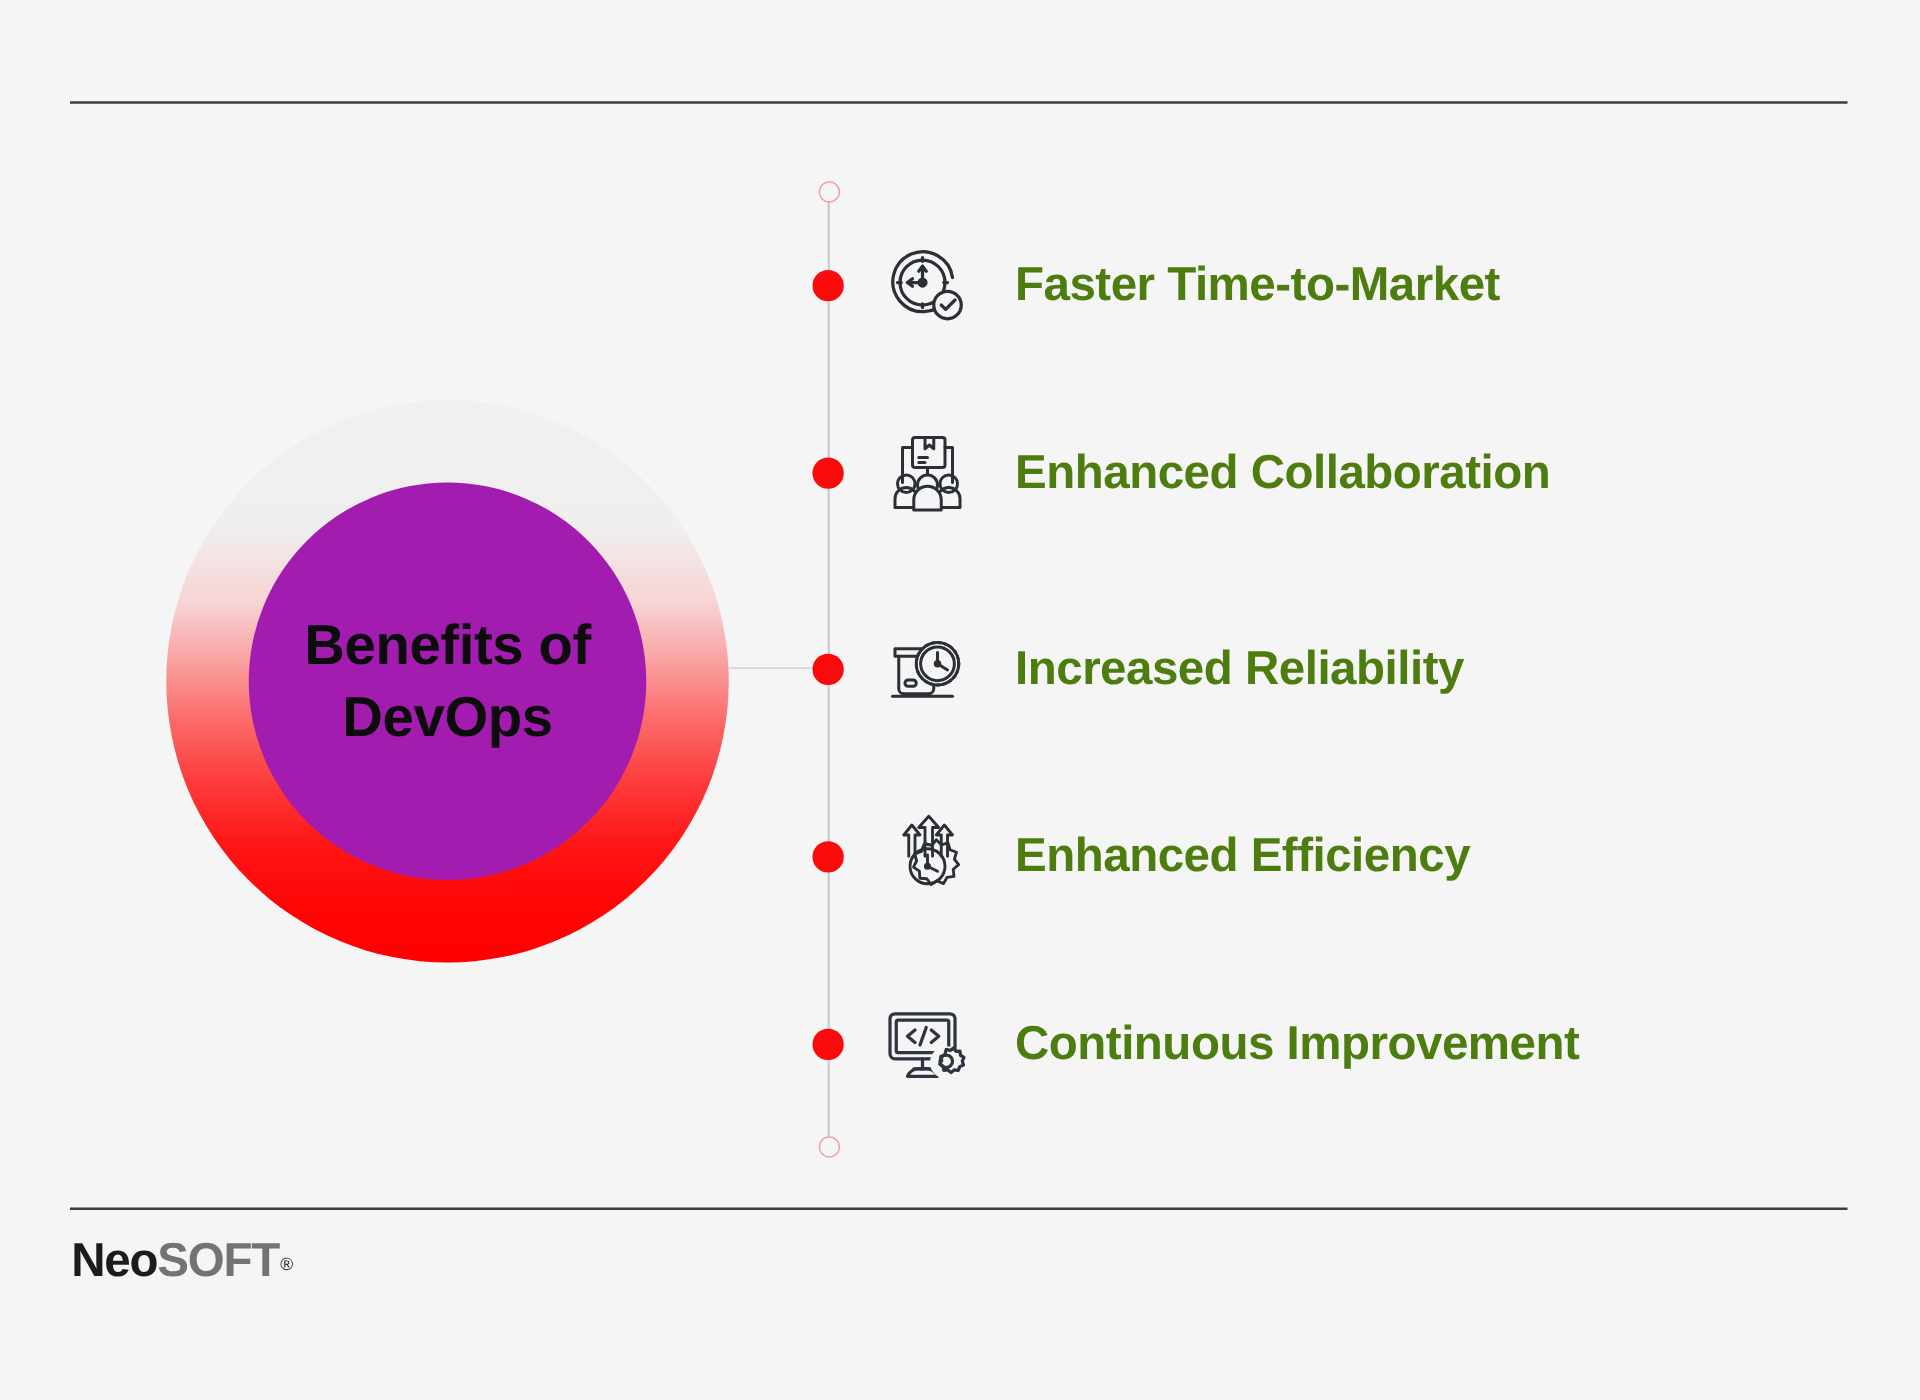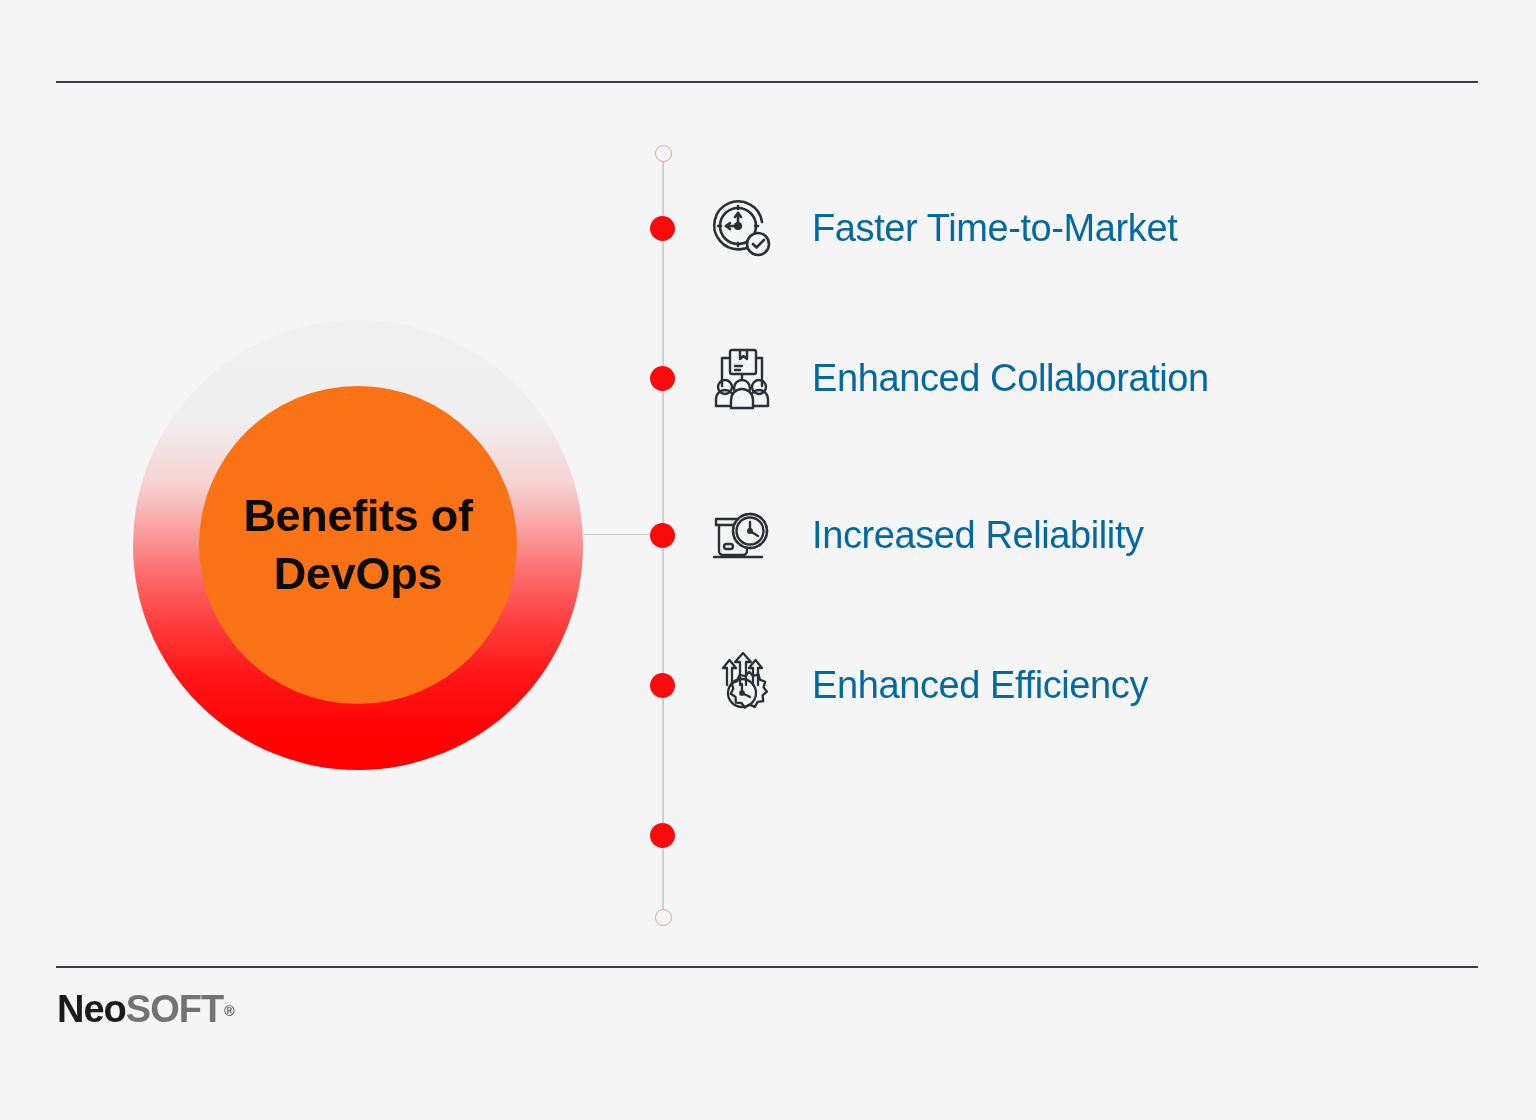--- a/index.html
+++ b/index.html
@@ -55,21 +55,21 @@
         #ff0505 90%,
         #ff0000 100%);
   }
   .donut-hole {
     position: absolute;
     left: 66px;
     top: 66px;
     width: 318px;
     height: 318px;
     border-radius: 50%;
-    background: #f97316;
+    background: #a21caf;
     display: flex;
     align-items: center;
     justify-content: center;
   }
   .donut-title {
     font-size: 45px;
     font-weight: 700;
     color: #0c0c0c;
     line-height: 1.28;
     text-align: center;
@@ -129,22 +129,22 @@
     width: 80px;
     height: 80px;
     flex: 0 0 80px;
     display: flex;
     align-items: center;
     justify-content: center;
   }
   .row-icon svg { display: block; }
   .row-label {
     font-size: 38px;
-    font-weight: 400;
-    color: #0369a1;
+    font-weight: 700;
+    color: #4d7c0f;
     letter-spacing: -0.4px;
     white-space: nowrap;
   }
 
   
   .logo {
     position: absolute;
     left: 57px;
     top: 988px;
     display: flex;
@@ -260,20 +260,38 @@
         <circle cx="46" cy="32" r="17" stroke-dasharray="2 3"></circle>
         <circle cx="46" cy="32" r="13.5"></circle>
         <path d="M46 32 L46 23"></path>
         <path d="M46 32 L54 37"></path>
         <circle cx="46" cy="32" r="1.8" fill="#2b2f36"></circle>
       </svg>
     </div>
     <div class="row-label">Increased Reliability</div>
   </div>
 
+  <div class="row" style="top:787px">
+    <div class="row-icon">
+      <svg width="72" height="72" viewBox="0 0 72 72" fill="none" stroke="#2f3540" stroke-width="2.6" stroke-linecap="round" stroke-linejoin="round">
+        <rect x="8" y="12" width="52" height="36" rx="4"></rect>
+        <rect x="13" y="17" width="42" height="26" rx="1.5"></rect>
+        <path d="M27 56 h14 M34 48 v8"></path>
+        <path d="M22 62 h24 a10 10 0 0 0 -10 -6 h-4 a10 10 0 0 0 -10 6 z"></path>
+        <path d="M28 25 l-6 5 l6 5"></path>
+        <path d="M41 25 l6 5 l-6 5"></path>
+        <path d="M37 23 l-5 14"></path>
+        <circle cx="53" cy="51" r="13" fill="#f5f5f5" stroke="none"></circle>
+        <path d="M53 40.5
+                 l3.2 0.9 l2.6 -2.0 l2.0 2.7 l3.2 -0.2 l0.4 3.3 l2.8 1.7 l-1.4 3.0 l1.0 3.1 l-3.0 1.3 l-1.2 3.1 l-3.2 -0.5 l-2.5 2.1 l-2.6 -2.0 l-3.2 0.3 l-0.6 -3.2 l-2.7 -1.8 l1.6 -2.9 l-0.8 -3.2 l3.1 -1.1 z"></path>
+        <circle cx="53" cy="50" r="5"></circle>
+      </svg>
+    </div>
+    <div class="row-label">Continuous Improvement</div>
+  </div>
 
   <div class="logo">
     <span class="logo-neo">Neo</span>
     <span class="logo-soft">SOFT</span>
     <span class="logo-reg">®</span>
   </div>
 
 </div>
 
 </body></html>

